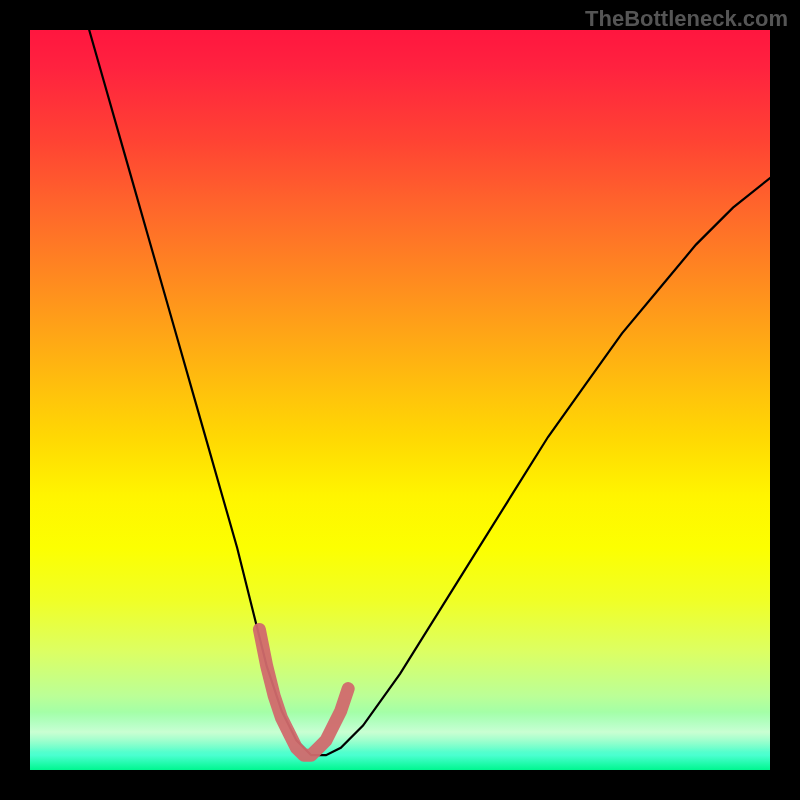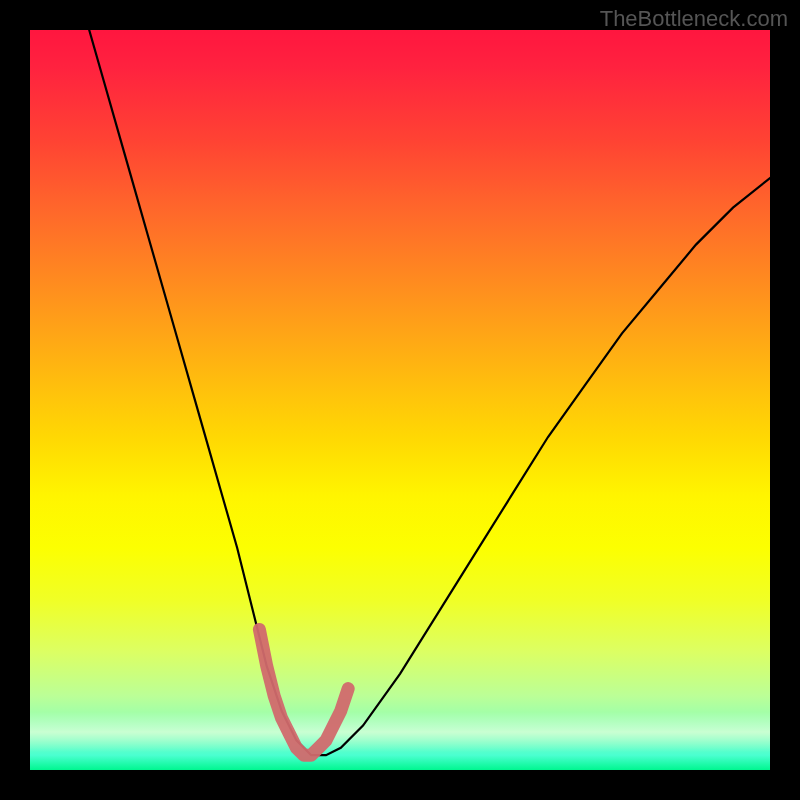--- a/index.html
+++ b/index.html
@@ -60,21 +60,21 @@
       rgba(255,255,230,0.55) 50%,
       rgba(255,255,230,0.0) 100%);
     pointer-events: none;
   }
   .watermark {
     position: absolute;
     top: 6px;
     right: 12px;
     color: #555;
     font-size: 22px;
-    font-weight: 400;
+    font-weight: 700;
     user-select: none;
   }
   svg.curve {
     position: absolute;
     inset: 0;
     width: 740px;
     height: 740px;
     pointer-events: none;
   }
 </style>

